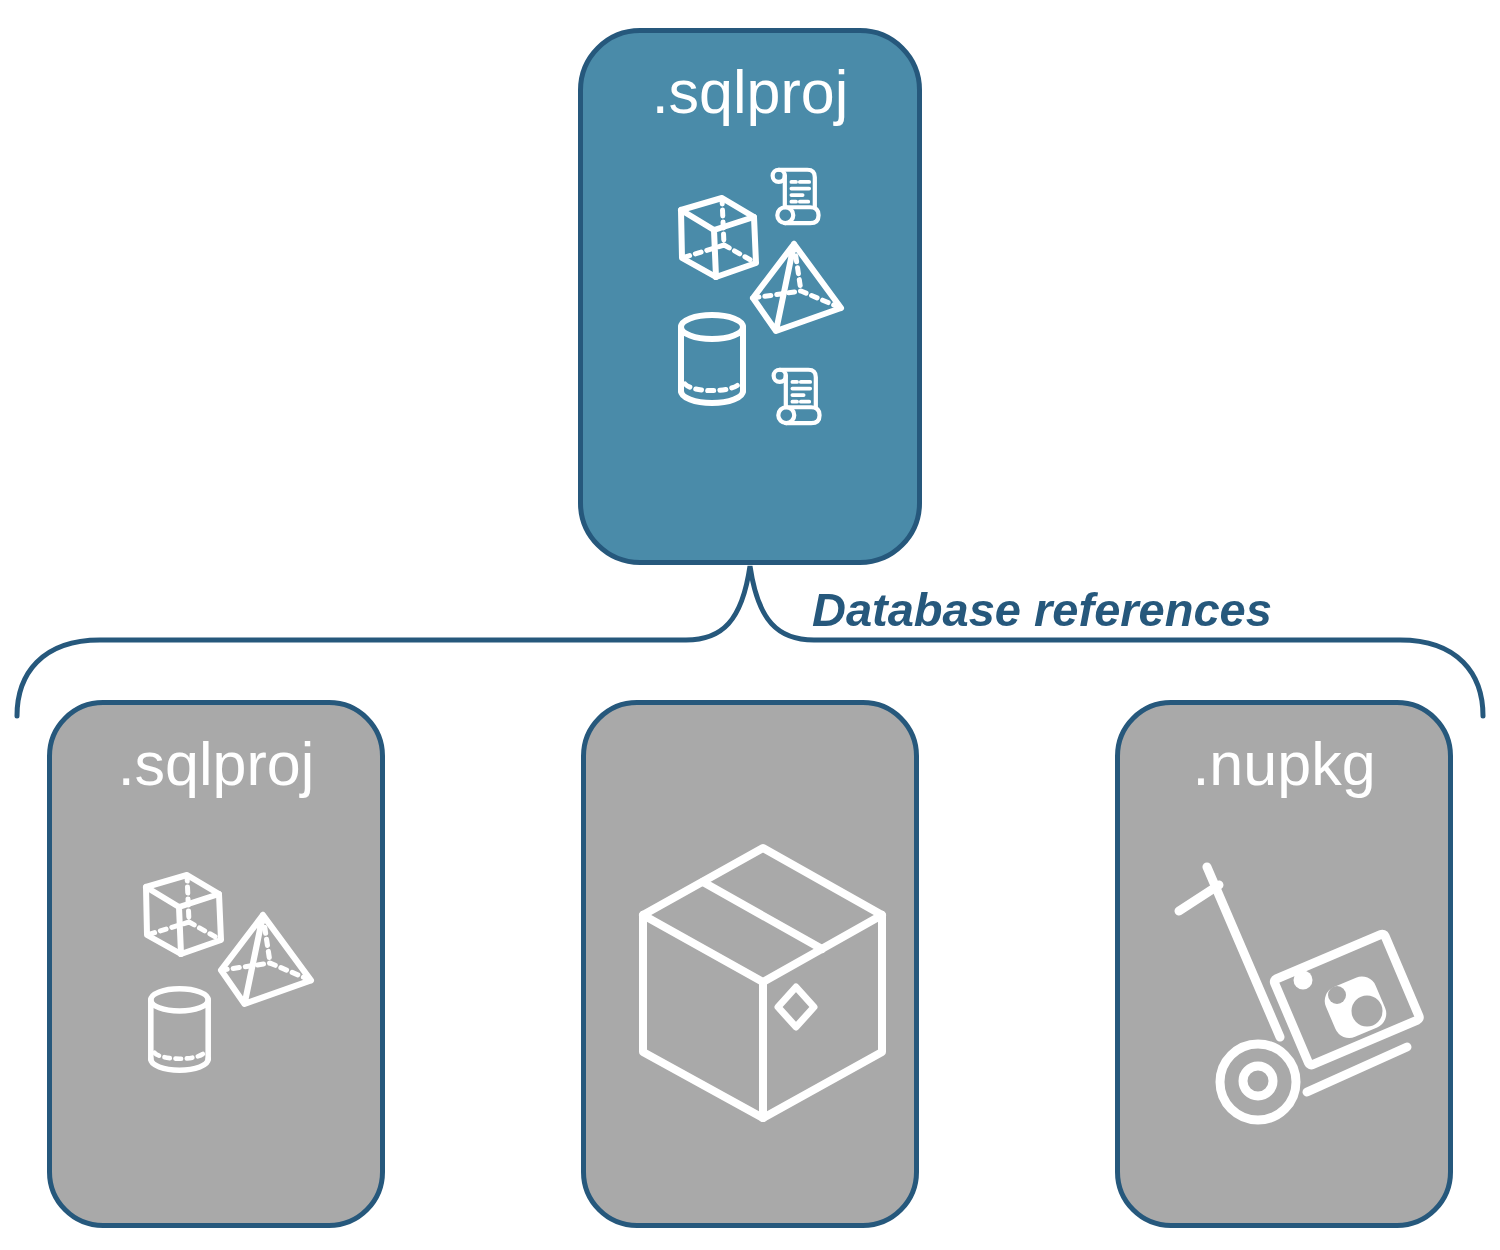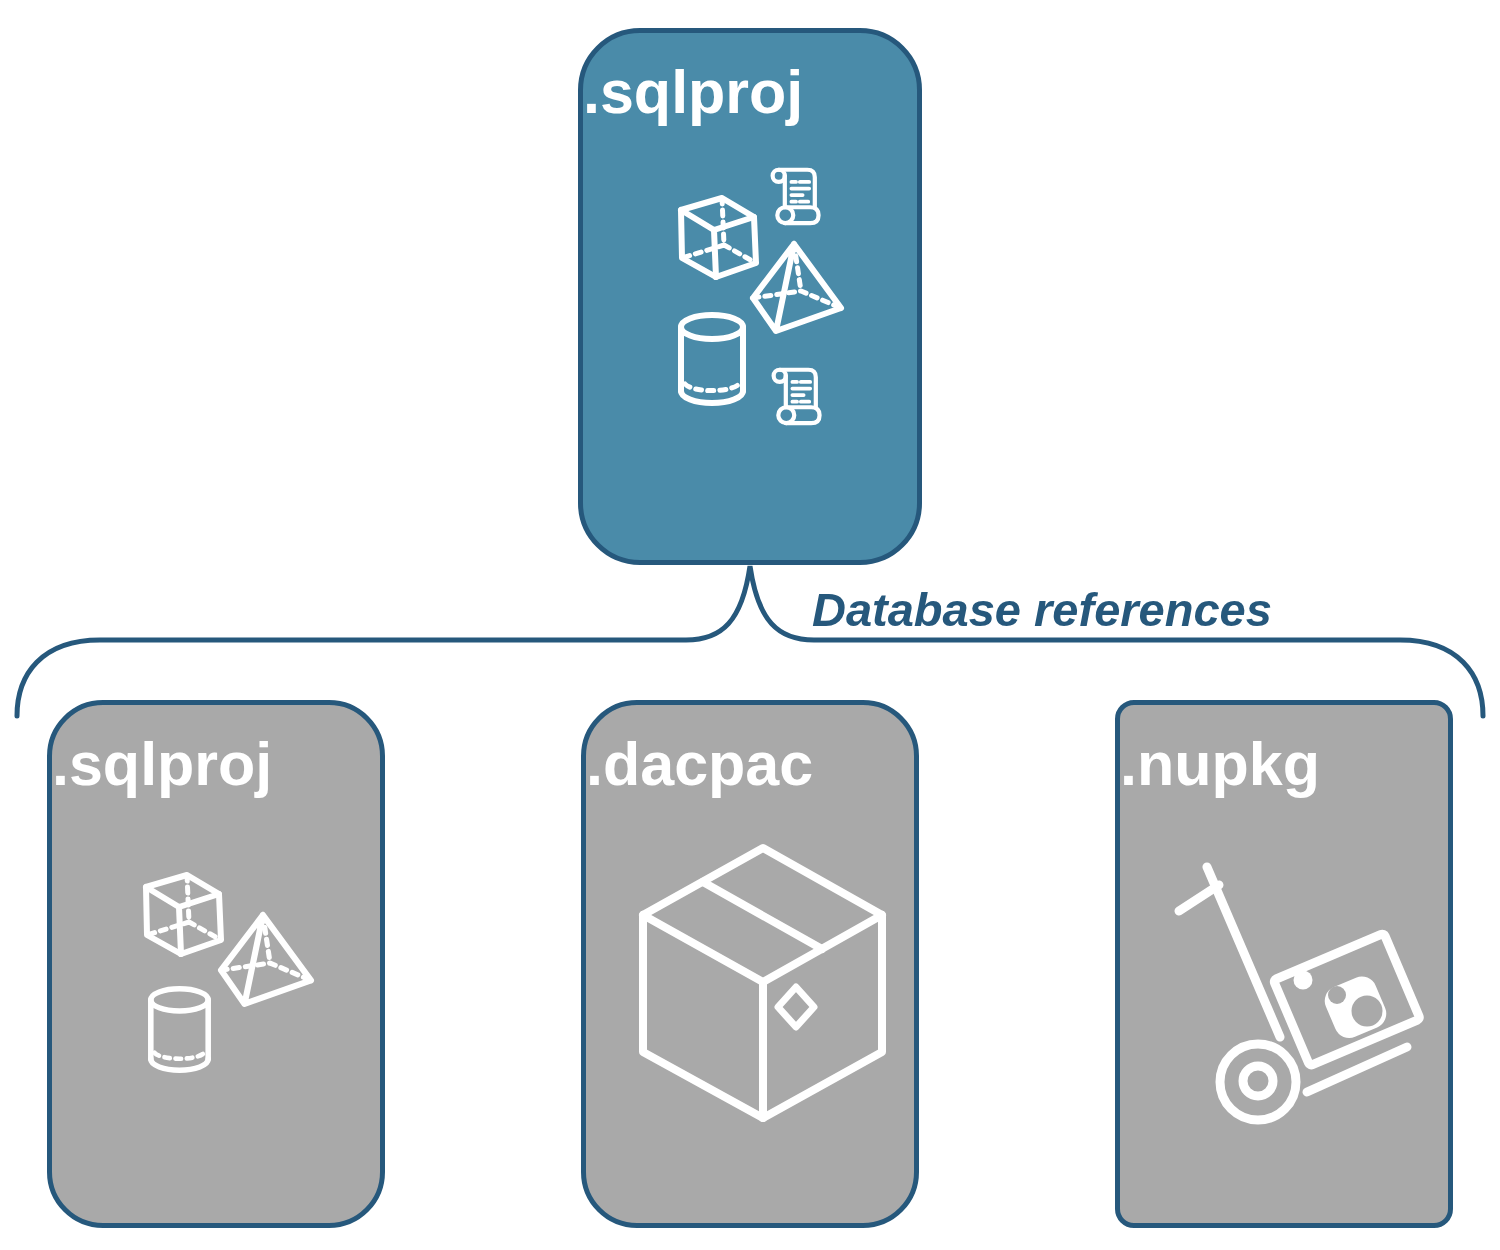--- a/index.html
+++ b/index.html
@@ -15,24 +15,24 @@
   .card-top {
     left:578px; top:28px; width:344px; height:537px;
     border-radius:62px; background:var(--teal,#4a8ba9);
   }
   .card-child {
     top:700px; width:338px; height:528px;
     border-radius:56px; background:var(--gray,#a9a9a9);
   }
   .card-child-1 { left:47px; }
   .card-child-2 { left:581px; }
-  .card-child-3 { left:1115px;border-radius:19px; }
+  .card-child-3 { left:1115px; }
   .card-title {
-    margin-top:26px; text-align:left;
-    font-size:61px; font-weight:bold; color:#ffffff;
+    margin-top:26px; text-align:center;
+    font-size:61px; font-weight:normal; color:#ffffff;
     letter-spacing:0px; line-height:1.1;
   }
   .brace-svg { position:absolute; left:0; top:0; }
   .connector-label {
     position:absolute; left:812px; top:582px;
     font-size:47px; font-weight:bold; color:var(--navy,#26587c);
     white-space:nowrap;
     font-style:italic;
   }
   .ic { position:absolute; overflow:visible; }
@@ -124,21 +124,20 @@
       </svg>
     <svg class="ic" style="left:165px; top:207px;" width="98" height="96" viewBox="0 0 96 94">
         <use href="#sym-pyramid"></use>
       </svg>
     <svg class="ic" style="left:95px; top:281px;" width="65" height="87" viewBox="0 0 70 94">
         <use href="#sym-cylinder"></use>
       </svg>
   </div>
 
   <div class="card card-child card-child-2">
-    <div class="card-title">.dacpac</div>
     <svg class="ic" style="left:52px; top:138px;" width="250" height="282" viewBox="0 0 250 282">
         <use href="#sym-package"></use>
       </svg>
   </div>
 
   <div class="card card-child card-child-3">
     <div class="card-title">.nupkg</div>
     <svg class="ic" style="left:50px; top:155px;" width="255" height="290" viewBox="0 0 255 290">
         <use href="#sym-handtruck"></use>
       </svg>

